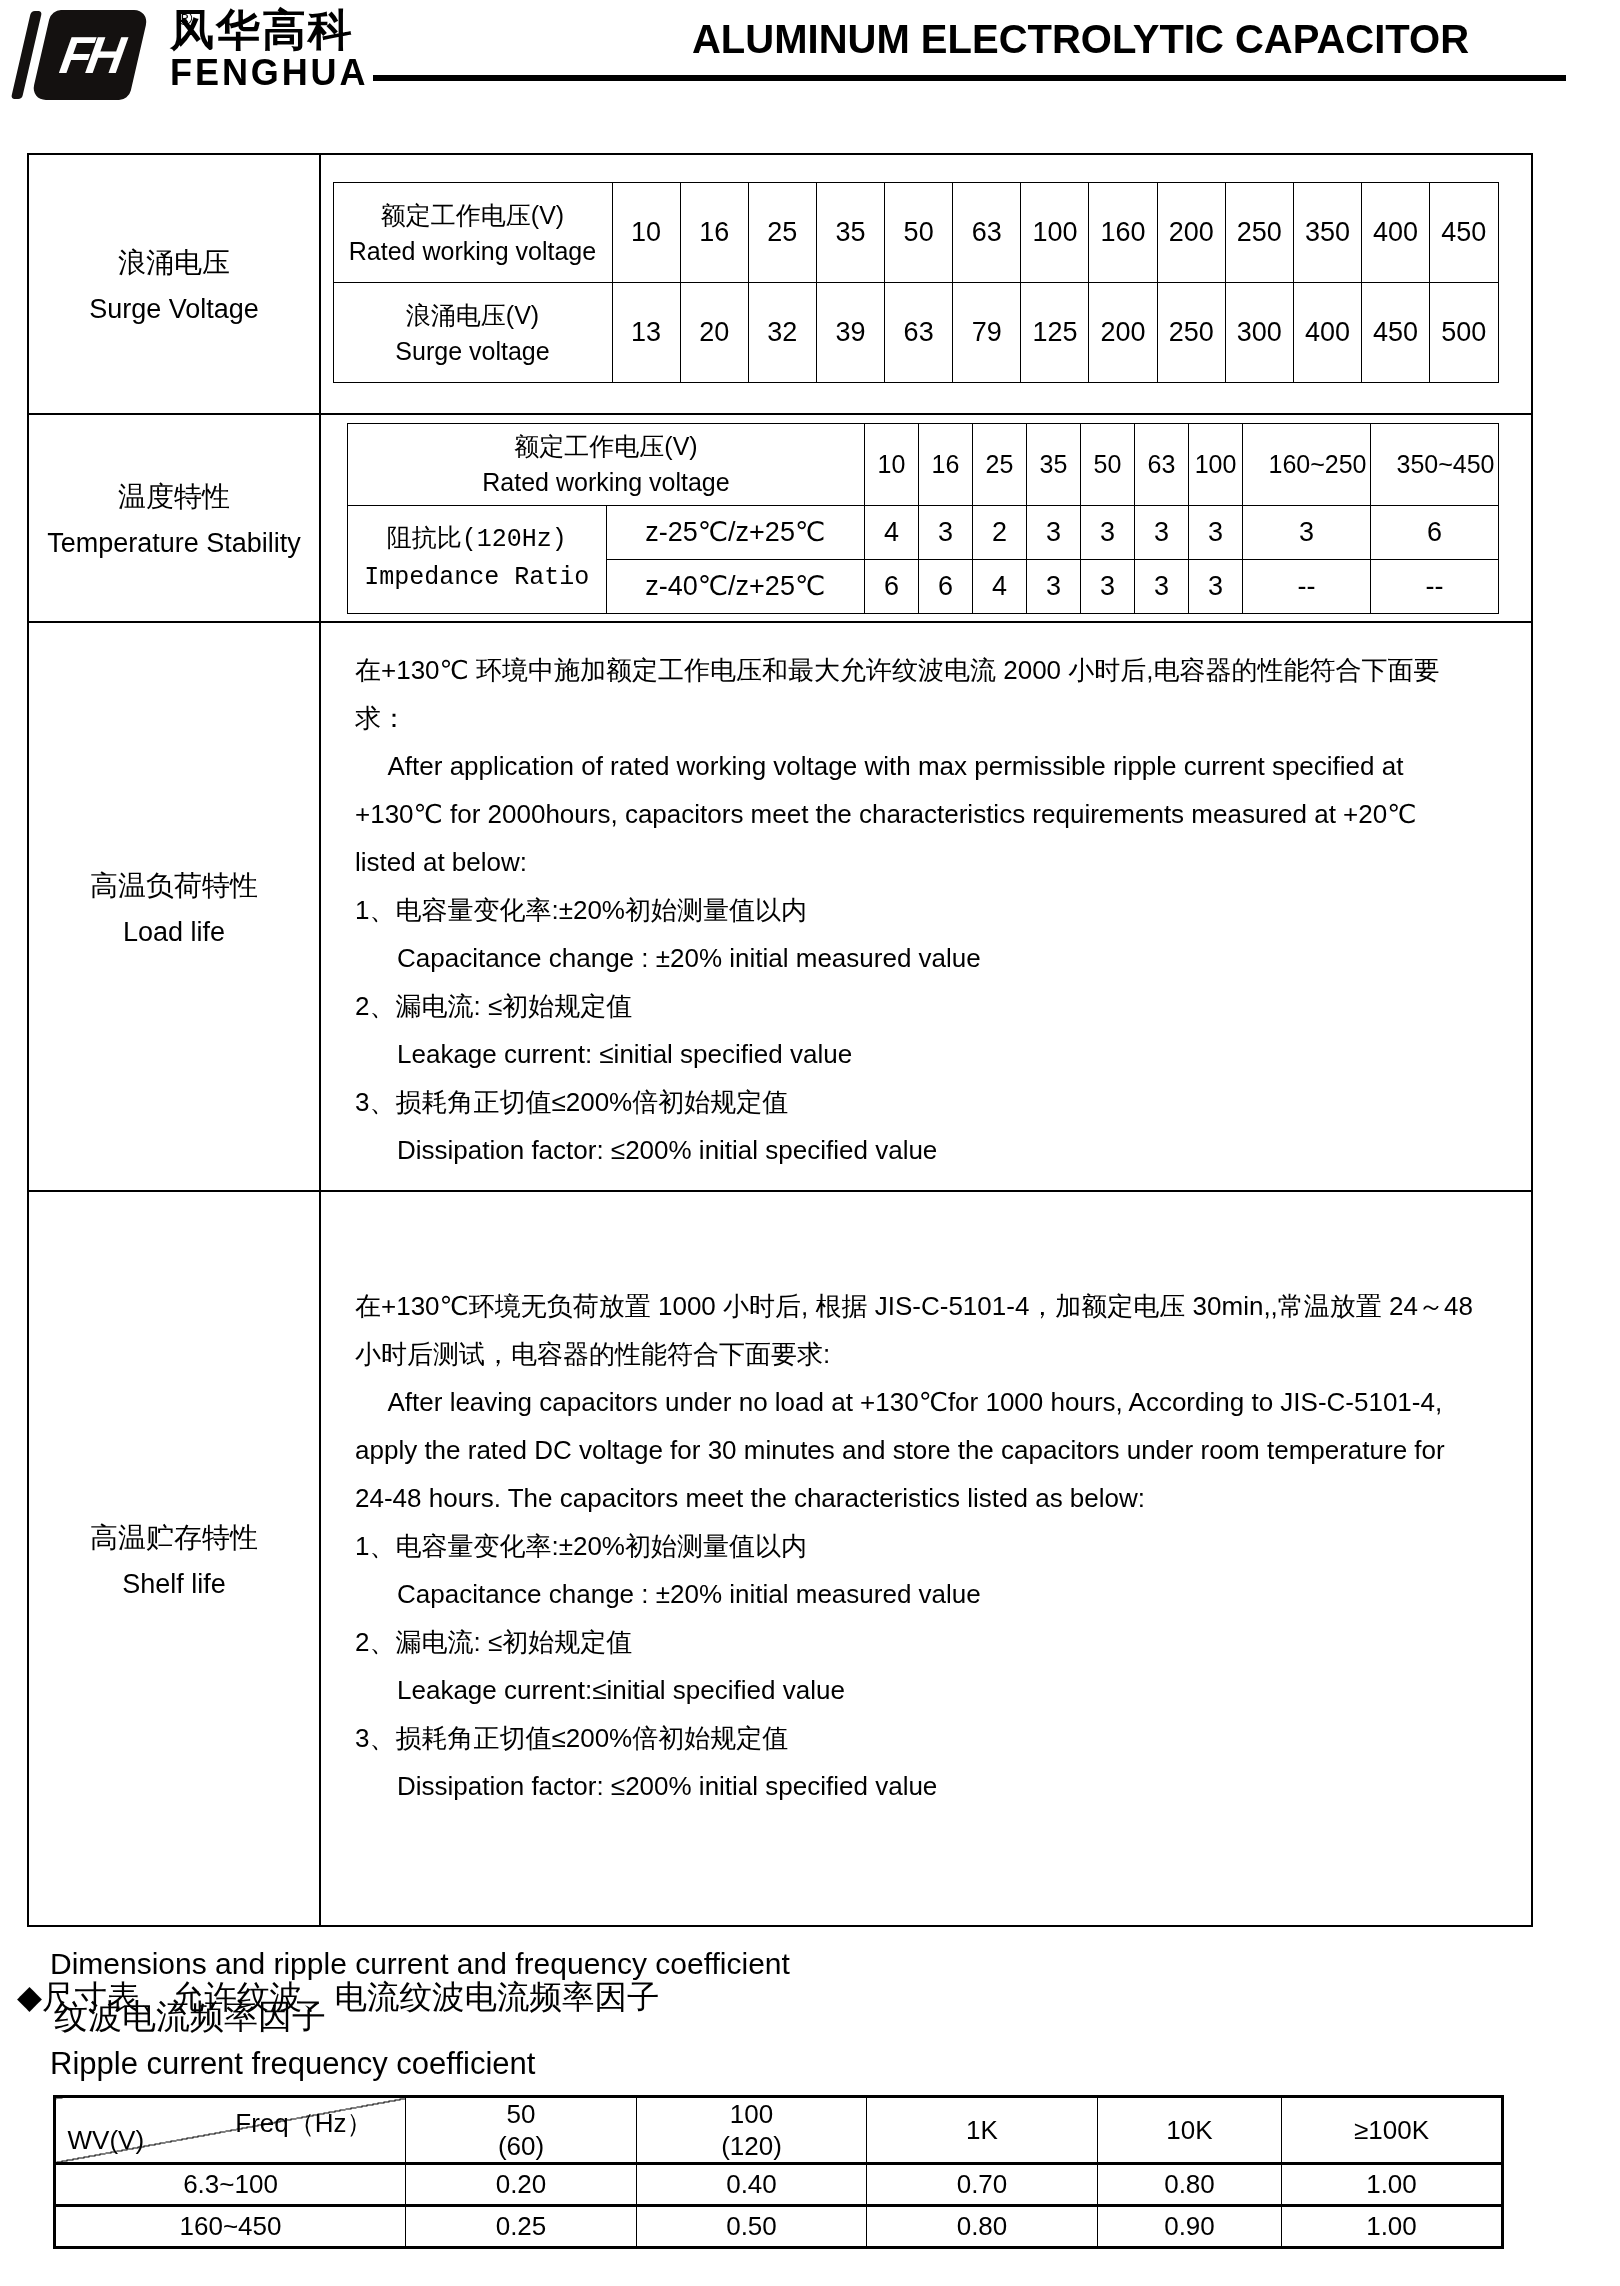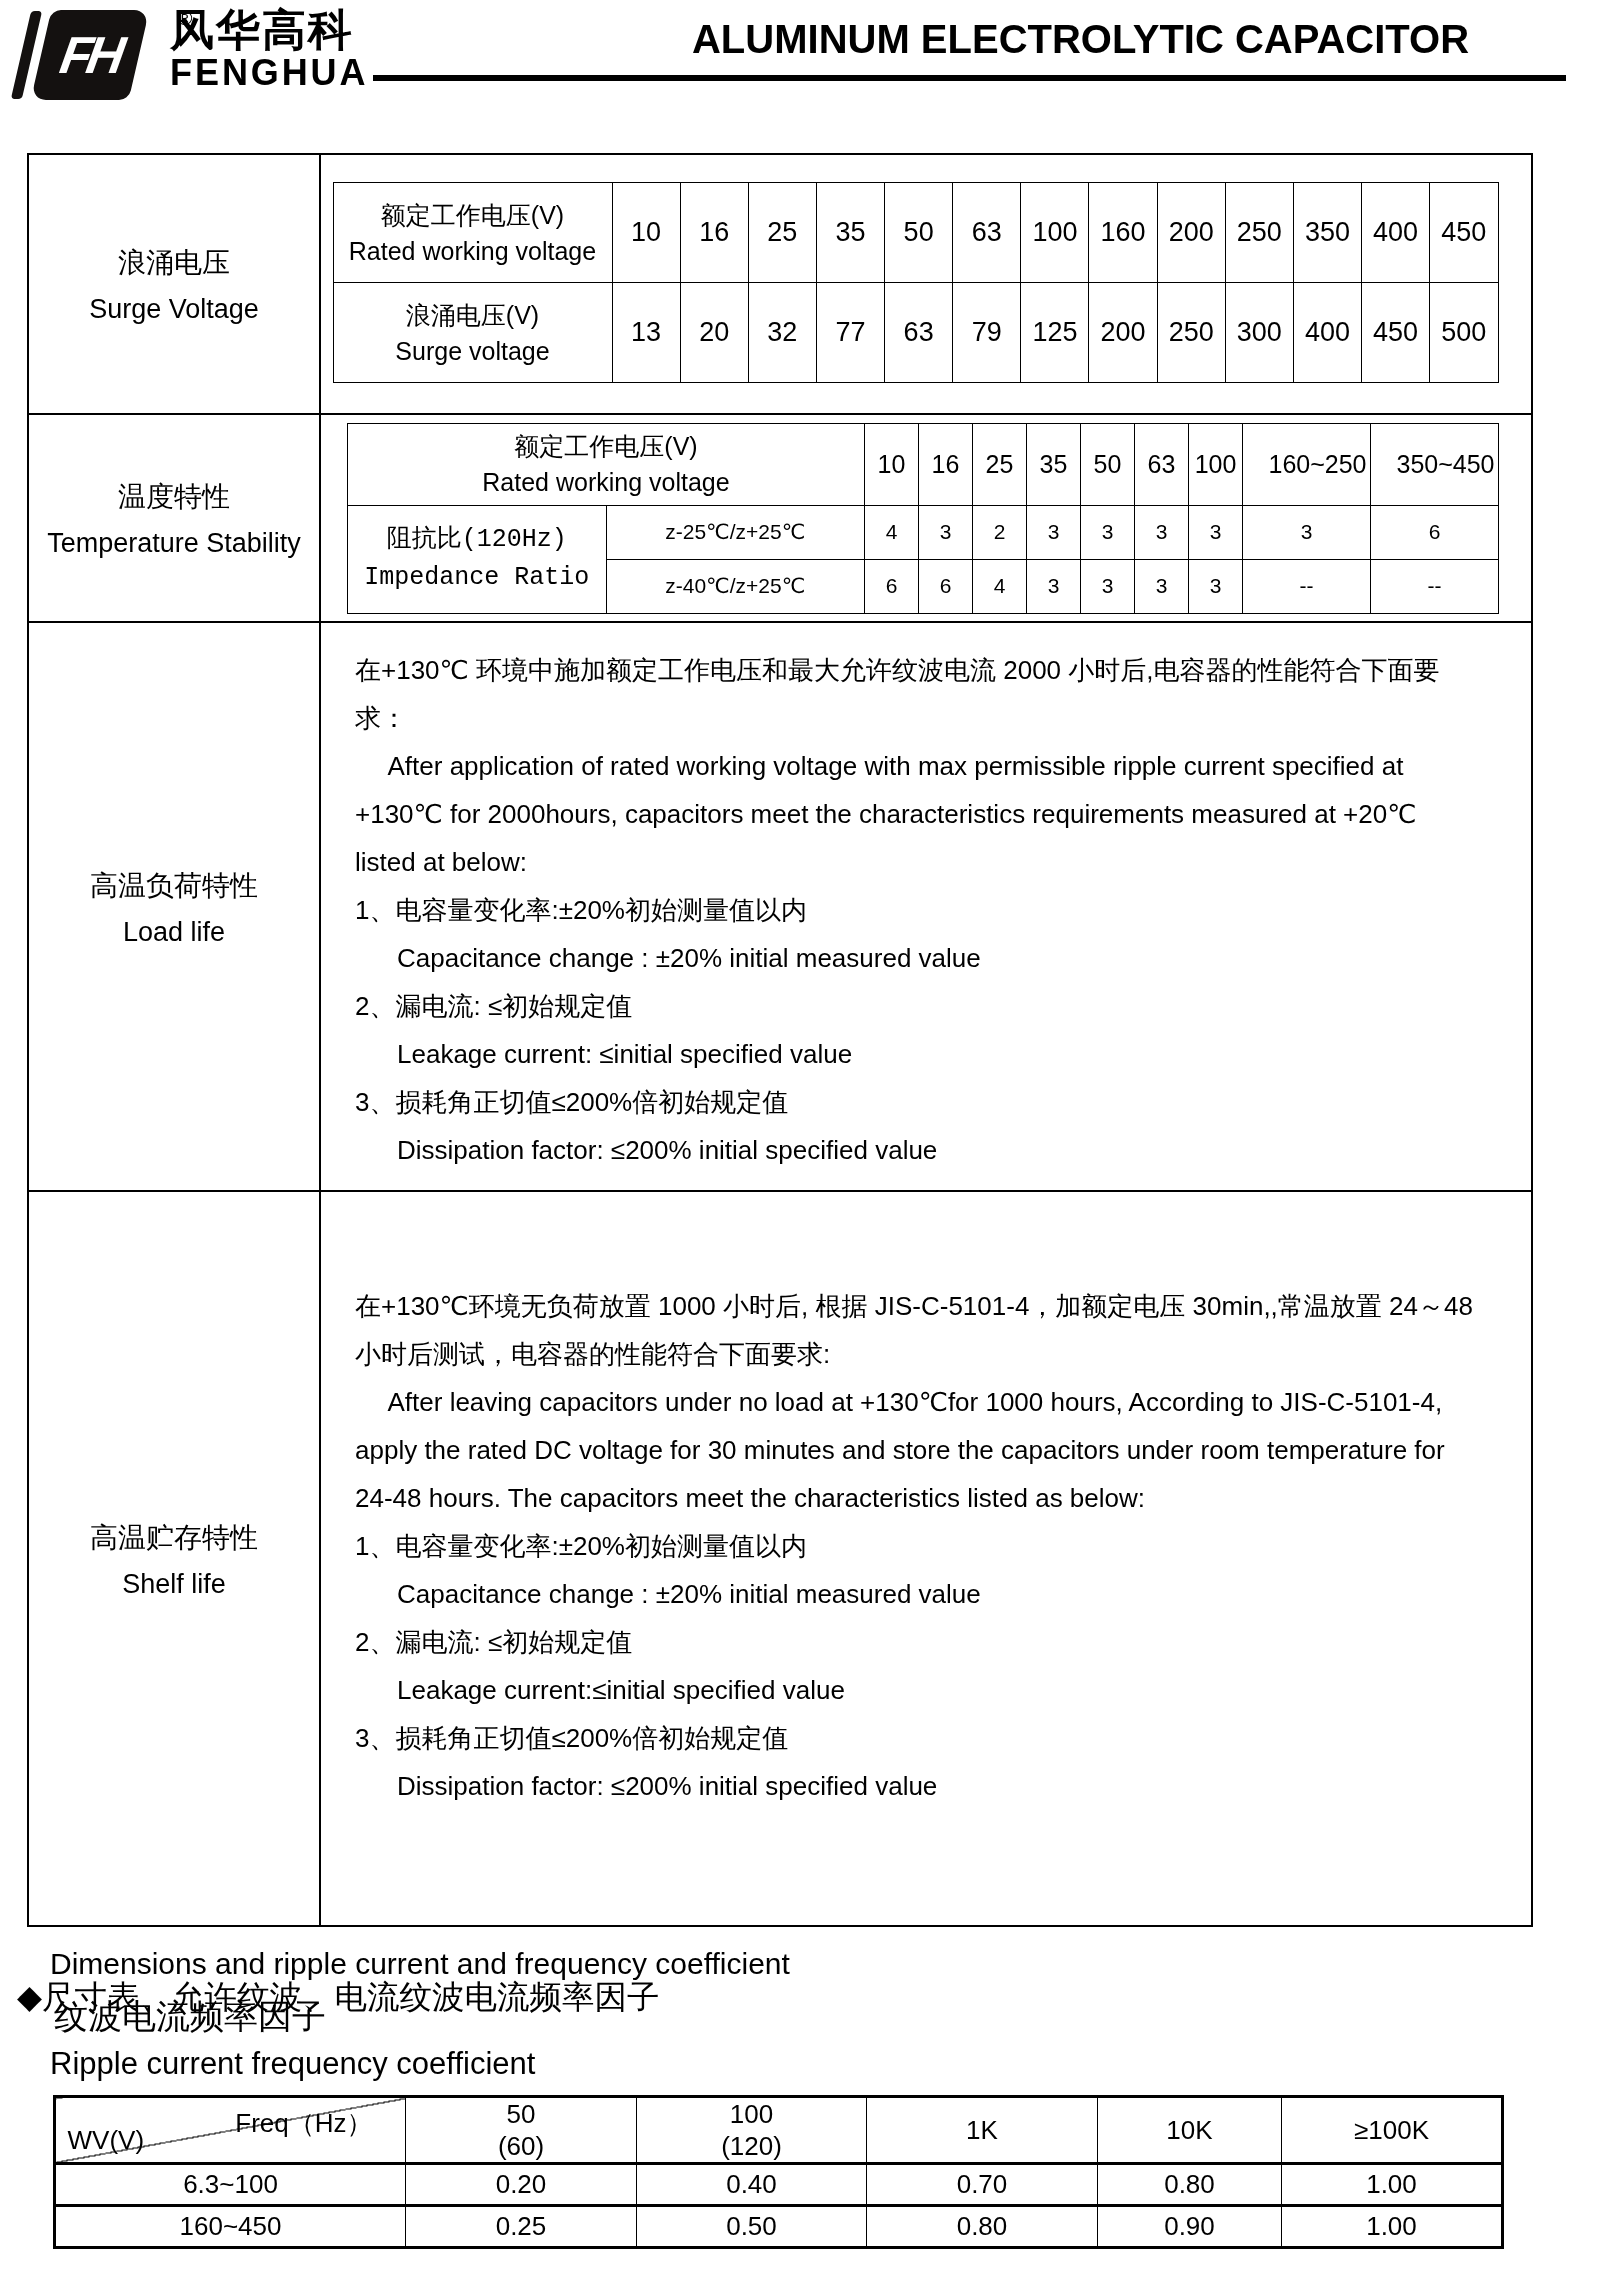--- a/index.html
+++ b/index.html
@@ -33,21 +33,21 @@
   .surge-tbl td { border:1.9px solid #000; text-align:center; }
   .surge-tbl .lbl { width:279px; font-size:25px; line-height:36px; }
   .surge-tbl .val { font-size:27px; height:100px; }
 
   
   .temp-tbl { width:1152px; margin:7.6px 0 0 26px; }
   .temp-tbl td { border:1.9px solid #000; text-align:center; }
   .temp-tbl .lblA { width:268px; font-size:25px; line-height:38px;font-family:Liberation Mono, monospace; }
   .temp-tbl .lblB { width:247px; font-size:25px; }
   .temp-tbl .hdr { height:82px; font-size:25px; line-height:36px; }
-  .temp-tbl .v   { font-size:21px; height:54px; }
+  .temp-tbl .v   { font-size:27px; height:54px; }
   .temp-tbl .vw  { width:54px; }
   .temp-tbl .vr  { width:128px;padding-left:22px; }
 
   
   .life-text { padding:23px 13px 0 34px; }
   .life-text.shelf { padding-top:90px; }
   .tline { font-size:26px; line-height:48px; white-space:nowrap; }
   .tline.ind { padding-left:42px; }
   .tline.ind-sm { padding-left:32.5px; }
 
@@ -119,21 +119,21 @@
                 <td class="val">450</td>
               </tr>
               <tr>
                 <td class="lbl">
                   <div>浪涌电压(V)</div>
                   <div>Surge voltage</div>
                 </td>
                 <td class="val">13</td>
                 <td class="val">20</td>
                 <td class="val">32</td>
-                <td class="val">77</td>
+                <td class="val">39</td>
                 <td class="val">63</td>
                 <td class="val">79</td>
                 <td class="val">125</td>
                 <td class="val">200</td>
                 <td class="val">250</td>
                 <td class="val">300</td>
                 <td class="val">400</td>
                 <td class="val">450</td>
                 <td class="val">500</td>
               </tr>

